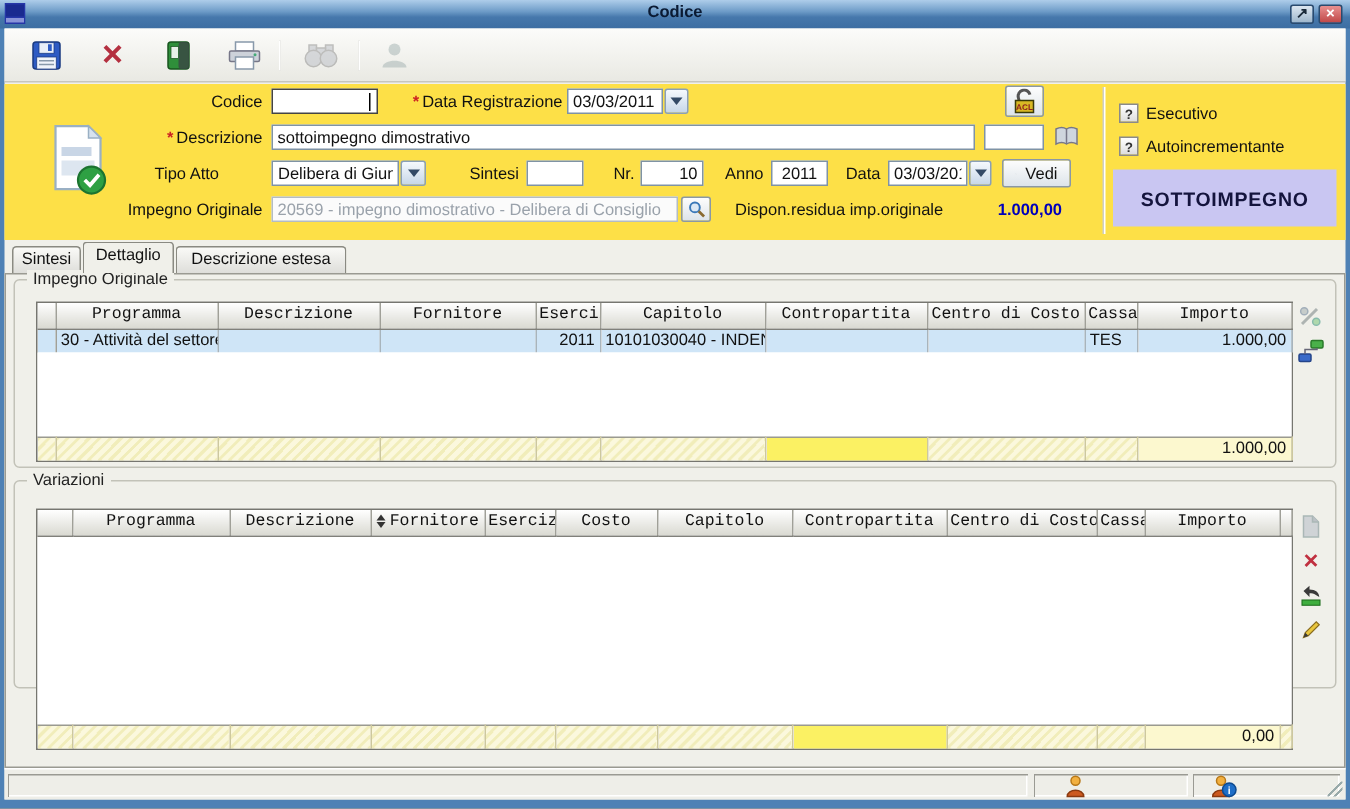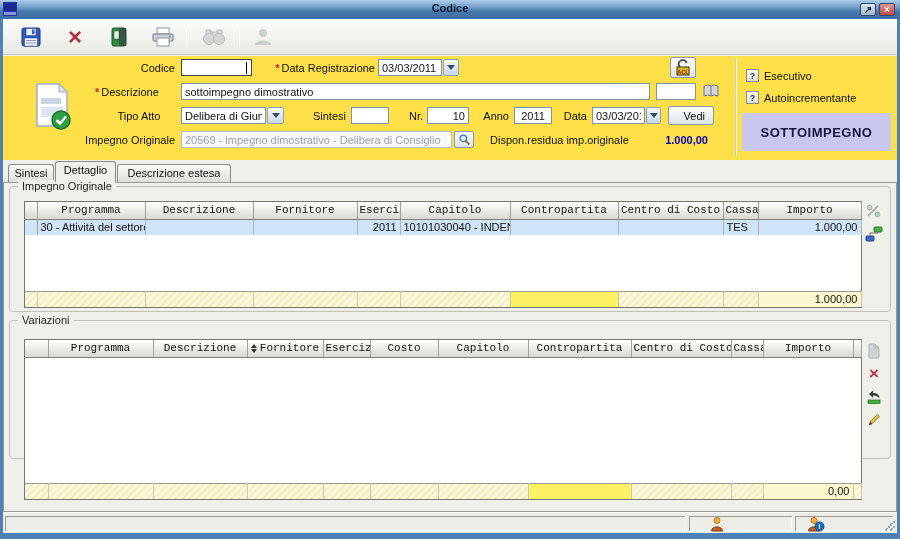--- a/index.html
+++ b/index.html
@@ -189,31 +189,31 @@
           <span class="dd-arrow"></span>
         </div>
       <div class="sq-btn" style="left:667px; top:1px; width:26px; height:21px">
         <svg width="20" height="18" viewBox="0 0 20 18">
           <path d="M6 8 V5 a4 4 0 0 1 8 0" fill="none" stroke="#555555" stroke-width="2" transform="rotate(-14 10 6)"></path>
           <rect x="4" y="8" width="12" height="8" fill="#d8b824" stroke="#3a3a08"></rect>
           <text x="10" y="14.5" font-size="5.5" text-anchor="middle" fill="#902020" font-weight="bold">ACL</text>
         </svg>
       </div>
 
-      <div class="lbl" style="left:92px; top:30px; width:80px; text-align:left"><span class="req">*</span><span>Descrizione</span></div>
+      <div class="lbl" style="left:92px; top:30px; width:80px; text-align:right"><span class="req">*</span><span>Descrizione</span></div>
       <input class="fld" style="left: 178px; top: 27px; width: 469px;" readonly="" value="sottoimpegno dimostrativo">
       <input class="fld" style="left: 653px; top: 27px; width: 40px;" readonly="" value="">
       <div style="position:absolute; left:699px; top:27px">
         <svg width="18" height="16" viewBox="0 0 18 16">
           <path d="M2 3 Q6 1 9 3 Q12 1 16 3 V13 Q12 11 9 13 Q6 11 2 13 Z" fill="#cfd6de" stroke="#777788"></path>
           <line x1="9" y1="3" x2="9" y2="13" stroke="#777788"></line>
         </svg>
       </div>
 
-      <div class="lbl" style="left:100px; top:54px; width:72px; text-align:center">Tipo Atto</div>
+      <div class="lbl" style="left:100px; top:54px; width:72px; text-align:left">Tipo Atto</div>
       <input class="fld" style="left: 178px; top: 51px; width: 85px;" readonly="" value="Delibera di Giunta">
       <div class="dd-btn" style="left:264px; top:51px; width:17px">
           <span class="dd-arrow"></span>
         </div>
       <div class="lbl" style="left:295px; top:54px; width:48px; text-align:right">Sintesi</div>
       <input class="fld" style="left: 348px; top: 51px; width: 38px;" readonly="" value="">
       <div class="lbl" style="left:396px; top:54px; width:24px; text-align:right">Nr.</div>
       <input class="fld" style="left: 424px; top: 51px; width: 42px; text-align: right;" readonly="" value="10">
       <div class="lbl" style="left:476px; top:54px; width:30px; text-align:right">Anno</div>
       <input class="fld" style="left: 511px; top: 51px; width: 38px; text-align: center;" readonly="" value="2011">

